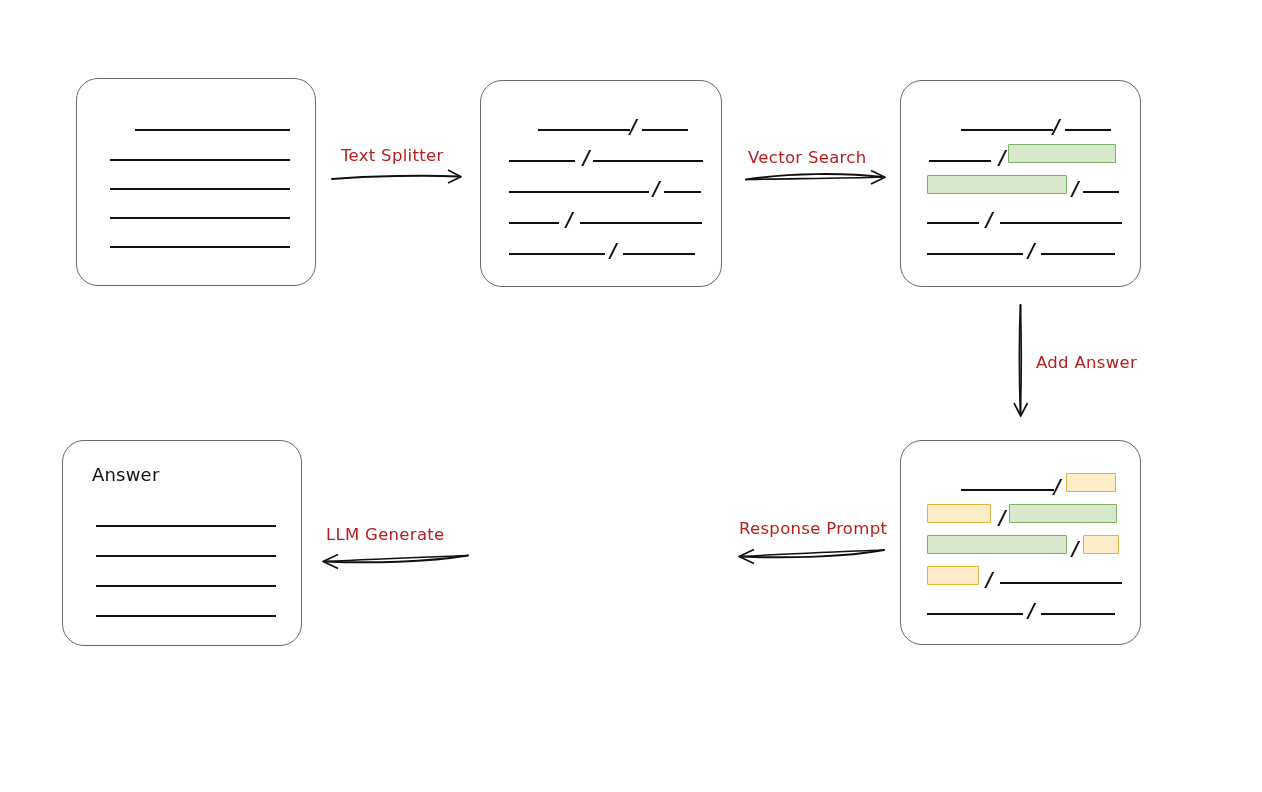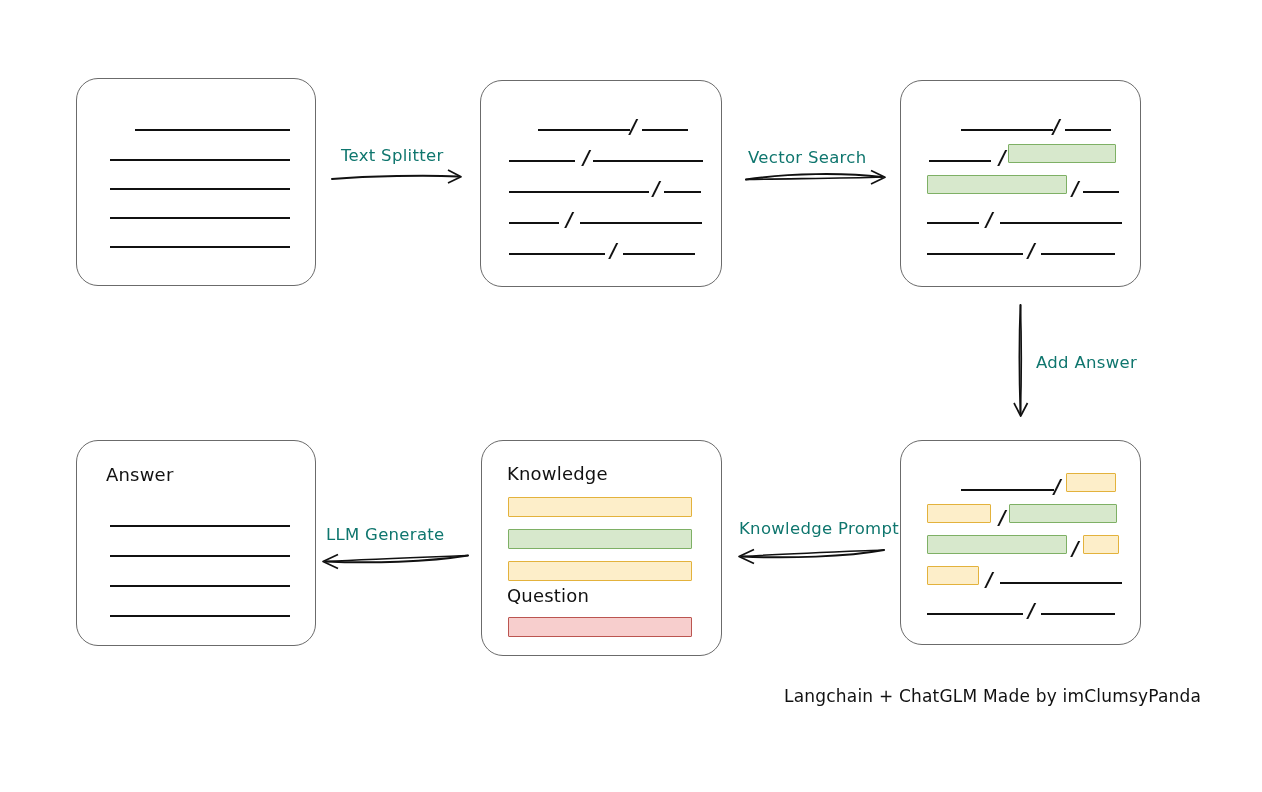--- a/index.html
+++ b/index.html
@@ -87,21 +87,21 @@
     font-size: 18px;
     letter-spacing: .2px;
     color: #111111;
     white-space: nowrap;
   }
   .edge-label {
     position: absolute;
     font-family: "DejaVu Sans", sans-serif;
     font-size: 16.5px;
     letter-spacing: .3px;
-    color: #0f766e;
+    color: #b91c1c;
     white-space: nowrap;
   }
   .footer-note {
     position: absolute;
     font-family: "DejaVu Sans", sans-serif;
     font-size: 17px;
     letter-spacing: .2px;
     color: #111111;
     white-space: nowrap;
   }
@@ -239,59 +239,47 @@
         <span class="seg" style="width:122px; margin-left:7px;"></span>
       </div>
       <div class="line-row" style="top:166px; left:26px;">
         <span class="seg" style="width:96px;"></span>
         <span class="slash" style="margin-left:5px;">/</span>
         <span class="seg" style="width:74px; margin-left:6px;"></span>
       </div>
     </div>
   </div>
 
-  <div class="edge-label" style="left:739px; top:519px;">Knowledge Prompt</div>
+  <div class="edge-label" style="left:739px; top:519px;">Response Prompt</div>
   <svg class="arrow-svg" style="left:736px; top:544px;" width="152" height="24" viewBox="0 0 152 24">
     <path d="M148,6 C110,13 52,14.5 6,12.5" stroke="#111" stroke-width="2" fill="none" stroke-linecap="round"></path>
     <path d="M148,6 C110,7.5 52,9.5 6,12.5" stroke="#111" stroke-width="1.5" fill="none" stroke-linecap="round"></path>
     <path d="M18,5.5 L3,12.5 L18,19.5" stroke="#111" stroke-width="1.7" fill="none" stroke-linejoin="round"></path>
   </svg>
 
-  <div class="node" style="left:481px; top:440px; width:241px; height:216px;">
-    <div class="node-caption" style="left:25px; top:22px;">Knowledge</div>
-
-    <div class="bar yellow" style="left:26px; top:56px; width:184px;"></div>
-    <div class="bar green" style="left:26px; top:88px; width:184px;"></div>
-    <div class="bar yellow" style="left:26px; top:120px; width:184px;"></div>
-
-    <div class="node-caption" style="left:25px; top:144px;">Question</div>
-
-    <div class="bar red" style="left:26px; top:176px; width:184px;"></div>
-  </div>
 
   <div class="edge-label" style="left:326px; top:525px;">LLM Generate</div>
   <svg class="arrow-svg" style="left:318px; top:549px;" width="152" height="24" viewBox="0 0 152 24">
     <path d="M150,6.5 C110,13 52,14.5 8,12.5" stroke="#111" stroke-width="2" fill="none" stroke-linecap="round"></path>
     <path d="M150,6.5 C110,8 52,10 8,12.5" stroke="#111" stroke-width="1.5" fill="none" stroke-linecap="round"></path>
     <path d="M20,5.5 L5,12.5 L20,19.5" stroke="#111" stroke-width="1.7" fill="none" stroke-linejoin="round"></path>
   </svg>
 
-  <div class="node" style="left:76px; top:440px; width:240px; height:206px;">
+  <div class="node" style="left:62px; top:440px; width:240px; height:206px;">
     <div class="node-caption" style="left:29px; top:23px;">Answer</div>
     <div class="doc-lines">
       <div class="line-row" style="top:78px; left:33px;">
         <span class="seg" style="width:180px;"></span>
       </div>
       <div class="line-row" style="top:108px; left:33px;">
         <span class="seg" style="width:180px;"></span>
       </div>
       <div class="line-row" style="top:138px; left:33px;">
         <span class="seg" style="width:180px;"></span>
       </div>
       <div class="line-row" style="top:168px; left:33px;">
         <span class="seg" style="width:180px;"></span>
       </div>
     </div>
   </div>
 
-  <div class="footer-note" style="left:784px; top:686px;">Langchain + ChatGLM Made by imClumsyPanda</div>
 
 </div>
 
 </body></html>

